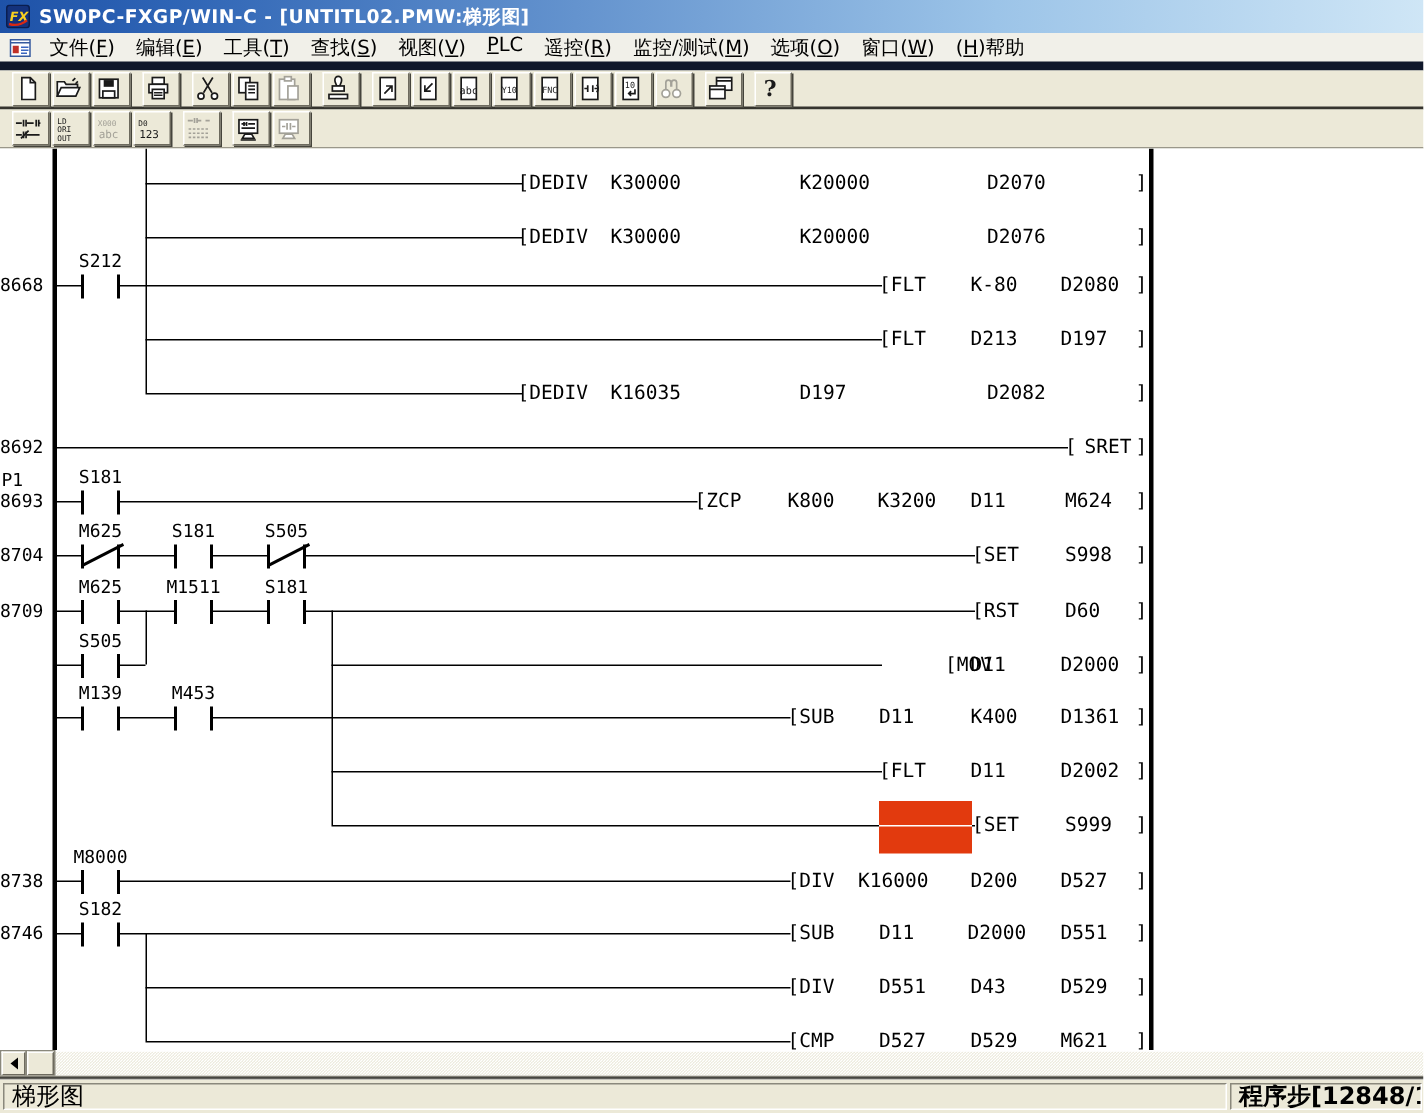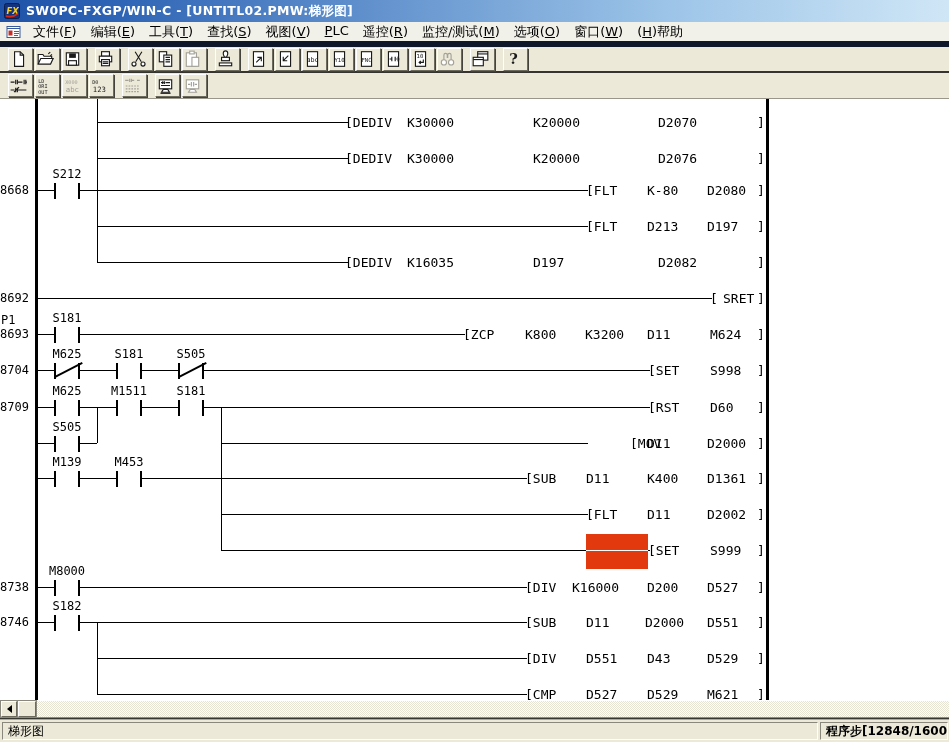--- a/index.html
+++ b/index.html
@@ -41,21 +41,21 @@
     background-size:2px 2px;background-position:0 0,1px 1px}
   .sarrow,.sthumb{position:absolute;top:0;height:16px;background:#ece9d8;border:1px solid;
     border-color:#fff #6d6a5e #6d6a5e #fff;box-shadow:0 0 0 1px #8a887c;box-sizing:border-box}
   .sarrow{left:1px;width:16px;display:flex;align-items:center;justify-content:center}
   .sarrow span{width:0;height:0;border-top:4px solid transparent;border-bottom:4px solid transparent;border-right:5px solid #000}
   .sthumb{left:18px;width:18px}
   .sep{position:absolute;top:717px;left:0;width:949px;height:3px;
     background:linear-gradient(to bottom,#b8b5a8,#2b2b27 55%,#f4f2ea)}
   .statusbar{position:absolute;top:720px;left:0;width:949px;height:22px;background:#ece9d8}
   .spanel{position:absolute;top:2px;bottom:2px;border:1px solid;border-color:#8a887c #fff #fff #8a887c;
-    font-size:12px;display:flex;align-items:center;padding:0 5px;overflow:hidden;white-space:nowrap;box-sizing:border-box}
+    font-size:16px;display:flex;align-items:center;padding:0 5px;overflow:hidden;white-space:nowrap;box-sizing:border-box}
   #status-left{left:2px;width:816px}
   #status-right{left:820px;right:1px;font-weight:bold}
   u{text-decoration:underline}
 </style>
 </head>
 <body>
 
 <div class="titlebar">
   <span class="icon" id="app-icon">
       <svg width="16" height="16" viewBox="0 0 16 16">

